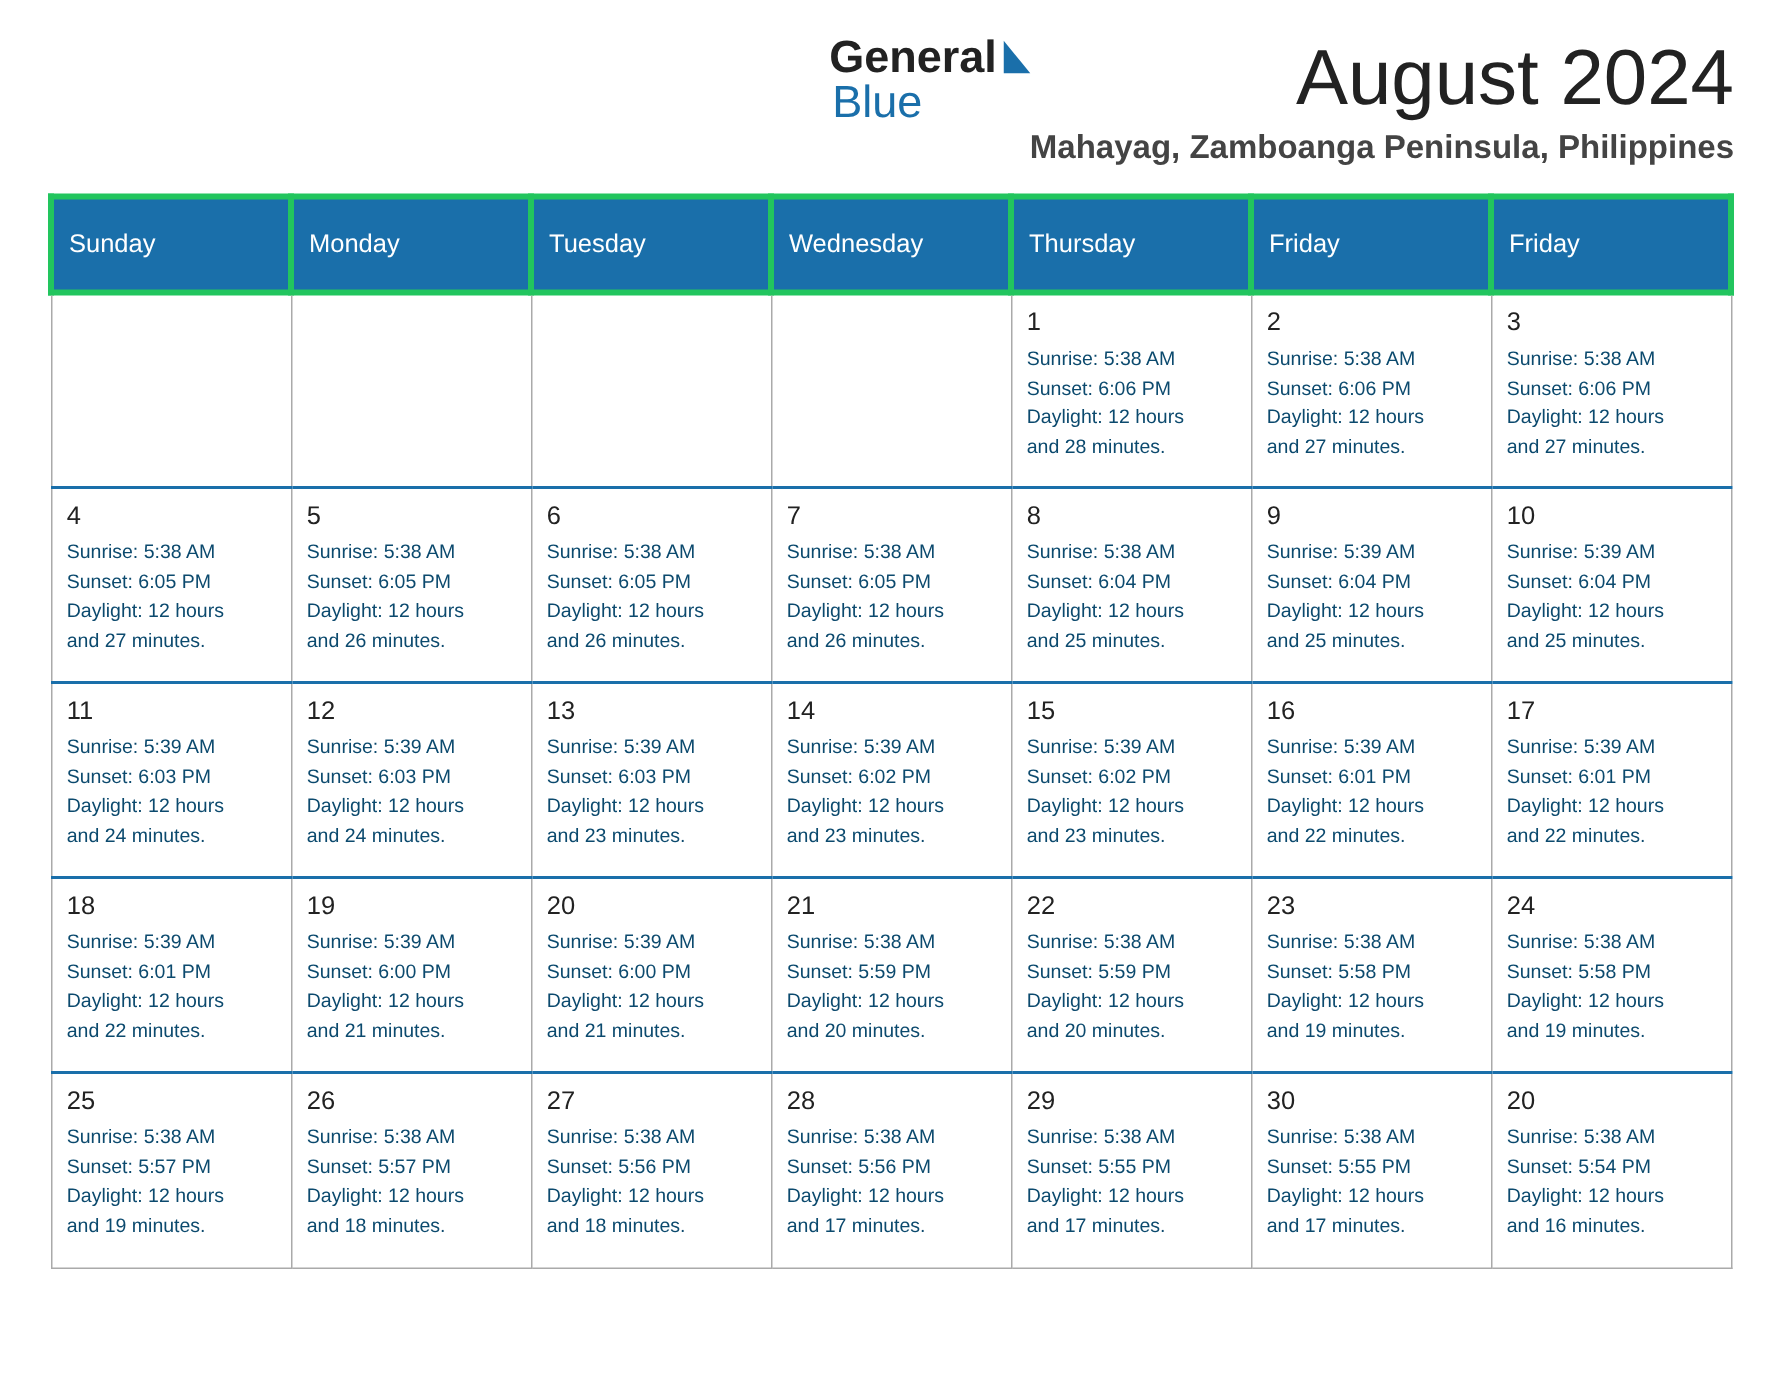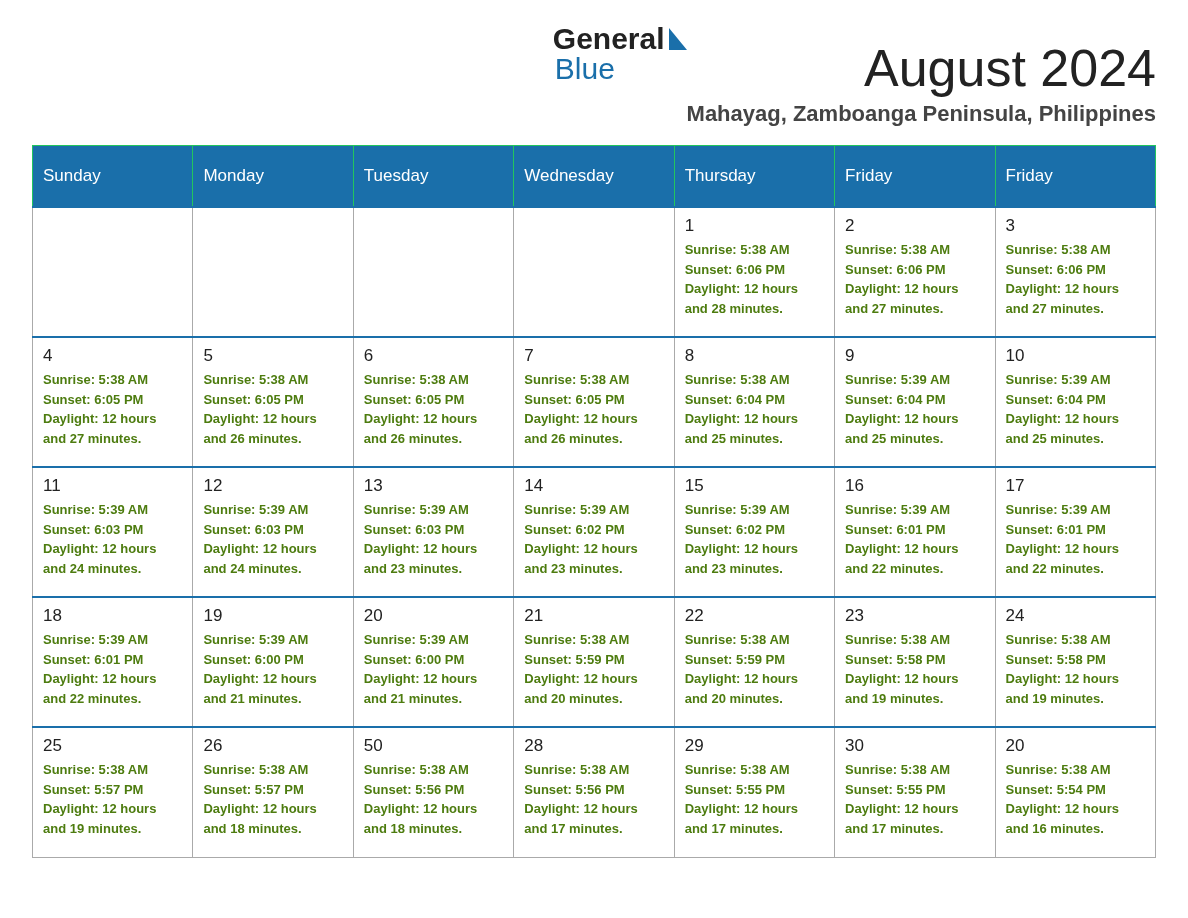--- a/index.html
+++ b/index.html
@@ -23,41 +23,40 @@
       align-items: flex-start;
     }
     .title-area {
       text-align: right;
     }
     .month-title {
       font-size: 52px;
       font-weight: 300;
       color: #222;
       line-height: 1.1;
-      margin-top: 16px;
     }
     .location-title {
       font-size: 22px;
       color: #444;
       margin-top: 4px;
       font-weight: bold;
     }
     .calendar {
       width: 100%;
       border-collapse: collapse;
       border: 1px solid #999;
     }
     .calendar th {
       background-color: #1a6faa;
       color: #fff;
       font-size: 17px;
       font-weight: normal;
       padding: 20px 10px;
       text-align: left;
-      border: 1px solid #22c55e;
+      border: 4px solid #22c55e;
     }
     .calendar td {
       width: calc(100% / 7);
       vertical-align: top;
       padding: 8px 10px;
       border: 1px solid #aaa;
       font-size: 13px;
       color: #222;
       min-height: 110px;
       height: 130px;
@@ -68,22 +67,21 @@
     .day-number {
       font-size: 17px;
       font-weight: normal;
       color: #222;
       margin-bottom: 4px;
       display: block;
     }
     .day-info {
       font-size: 13px;
       line-height: 1.5;
-      color: #4d7c0f;
-      font-weight: bold;
+      color: #0c4a6e;
     }
     .empty-cell {
       background: #fff;
     }
     .logo-line1 {
       display: flex;
       align-items: center;
       line-height: 1;
     }
     .logo-line2 {
@@ -318,21 +316,21 @@
 and 19 minutes.</div>
         </td>
         <td>
           <span class="day-number">26</span>
           <div class="day-info" style="white-space: pre-line;">Sunrise: 5:38 AM
 Sunset: 5:57 PM
 Daylight: 12 hours
 and 18 minutes.</div>
         </td>
         <td>
-          <span class="day-number">50</span>
+          <span class="day-number">27</span>
           <div class="day-info" style="white-space: pre-line;">Sunrise: 5:38 AM
 Sunset: 5:56 PM
 Daylight: 12 hours
 and 18 minutes.</div>
         </td>
         <td>
           <span class="day-number">28</span>
           <div class="day-info" style="white-space: pre-line;">Sunrise: 5:38 AM
 Sunset: 5:56 PM
 Daylight: 12 hours

